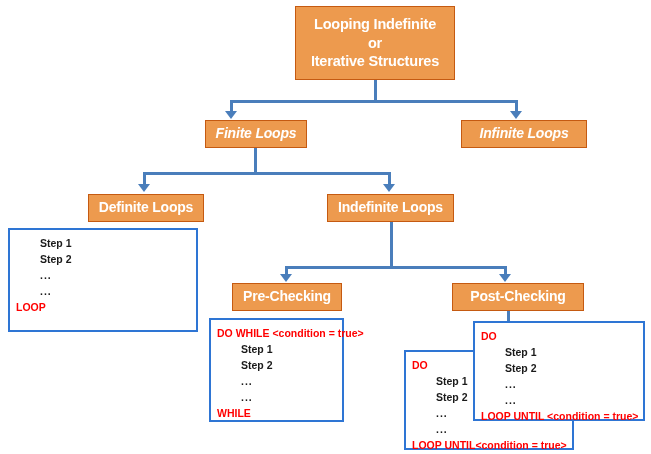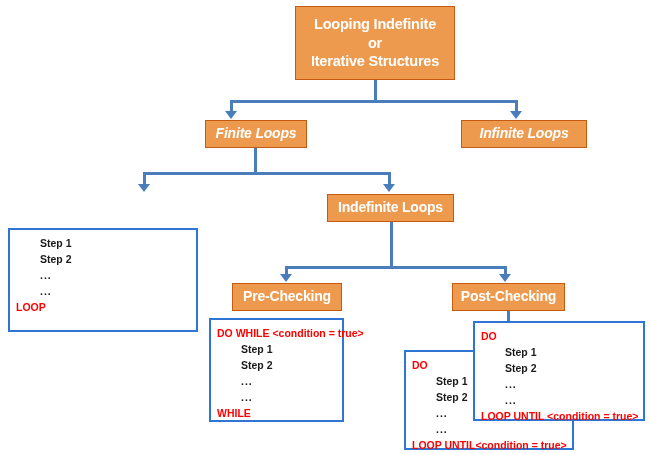--- a/index.html
+++ b/index.html
@@ -34,21 +34,21 @@
     z-index: 5;
   }
   .node .ln { display: block; line-height: 1.28; white-space: nowrap; }
 
   #node-root      { left: 295px; top: 6px;   width: 160px; height: 74px; font-size: 14.5px; }
   #node-finite    { left: 205px; top: 120px; width: 102px; height: 28px; font-size: 14px; font-style: italic; }
   #node-infinite  { left: 461px; top: 120px; width: 126px; height: 28px; font-size: 14px; font-style: italic; }
   #node-definite  { left: 88px;  top: 194px; width: 116px; height: 28px; font-size: 14px; }
   #node-indefinite{ left: 327px; top: 194px; width: 127px; height: 28px; font-size: 14px; }
   #node-pre       { left: 232px; top: 283px; width: 110px; height: 28px; font-size: 14px; }
-  #node-post      { left: 452px; top: 283px; width: 113px; height: 28px; font-size: 14px; }
+  #node-post      { left: 452px; top: 283px; width: 132px; height: 28px; font-size: 14px; }
 
   
   .conn-v, .conn-h {
     position: absolute;
     background: #4A7EBB;
     z-index: 2;
   }
   .conn-v { width: 3px; }
   .conn-h { height: 3px; }
   .arrow {
@@ -121,20 +121,23 @@
   </div>
 
   <div class="node" id="node-finite">
     <span class="ln">Finite Loops</span>
   </div>
 
   <div class="node" id="node-infinite">
     <span class="ln">Infinite Loops</span>
   </div>
 
+  <div class="node" id="node-definite">
+    <span class="ln">Definite Loops</span>
+  </div>
 
   <div class="node" id="node-pre">
     <span class="ln">Pre-Checking</span>
   </div>
 
   <div class="node" id="node-indefinite">
     <span class="ln">Indefinite Loops</span>
   </div>
 
   <div class="node" id="node-post">

